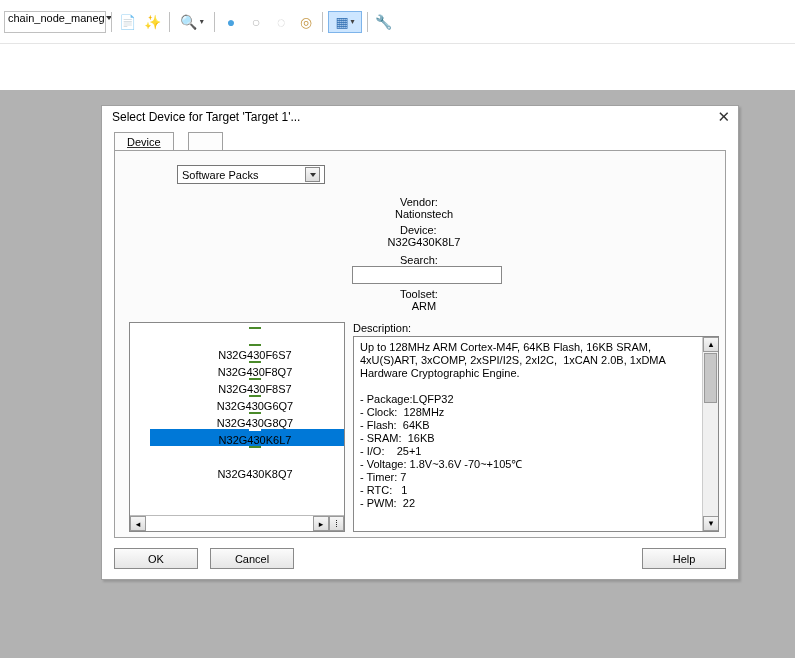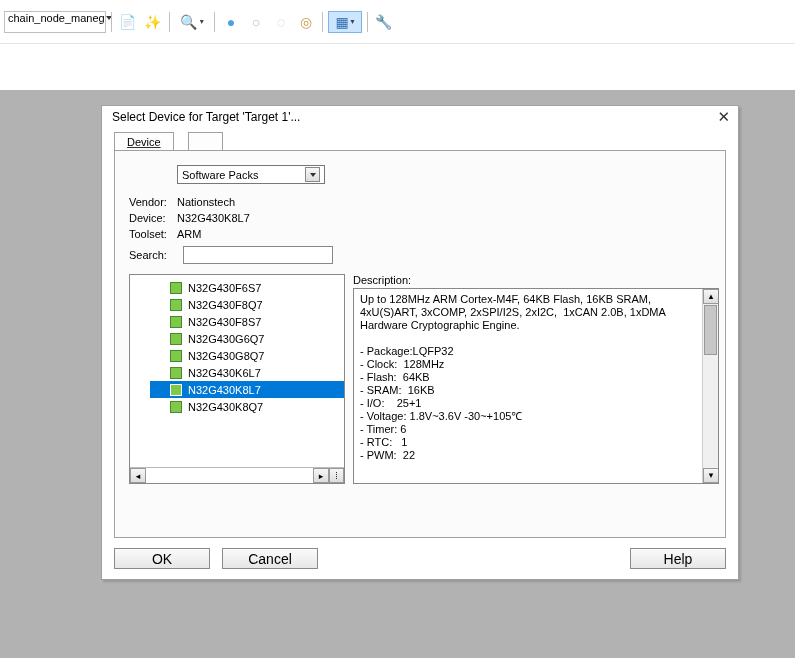--- a/index.html
+++ b/index.html
@@ -19,44 +19,44 @@
   .gray { position: absolute; left: 0; right: 0; top: 90px; bottom: 0; background: #b2b2b2; }
   
   .dlg { position: absolute; left: 101px; top: 105px; width: 638px; height: 475px; background: #fff; border: 1px solid #a0a0a0; box-shadow: 2px 2px 2px rgba(0,0,0,0.15); display:flex; flex-direction:column; }
   .titlebar { height: 28px; display: flex; align-items: center; padding: 0 8px 0 10px; font-size: 12px; }
   .titlebar .x { margin-left: auto; font-size: 15px; cursor: pointer; color:#333; font-family: Arial; }
   .dlgbody { flex:1; padding: 0 12px 0 12px; position:relative; }
   .tabrow { display:flex; gap: 0; margin-top:3px; }
   .tab { border:1px solid #a0a0a0; border-bottom:none; background:#fdfdfd; padding: 3px 12px; font-size:11px; margin-right:14px; position:relative; top:1px; text-decoration: underline; text-decoration-color:#333;}
   .tab.blank { color:transparent; text-decoration:none;}
   .panel { border:1px solid #a0a0a0; height: 388px; background:#fbfbfb; padding:14px 6px 10px 14px; position:relative; }
-  .row { display:flex; align-items:center; margin-bottom:4px; }
+  .row { display:flex; align-items:center; margin-bottom:4px;flex-direction:column; }
   .lbl { width: 48px; font-size:11px; }
   .val { font-size:11px; }
   .selectbox { width: 148px; height:19px; border:1px solid #777; background:#fff; display:flex; align-items:center; padding:0 4px; margin-left:48px; margin-bottom:12px; }
   .selectbox .ddbtn { margin-left:auto; width:15px; height:15px; border:1px solid #888; background:linear-gradient(#f7f7f7,#ddd); display:flex; align-items:center; justify-content:center; }
   .searchin { margin-left:6px; width:150px; height:18px; border:1px solid #888; background:#fff; }
   .cols { display:flex; gap:8px; margin-top:10px; height:210px; }
   .treebox { width:216px; border:1px solid #888; background:#fff; display:flex; flex-direction:column; }
   .treelist { flex:1; overflow-y:auto; overflow-x:hidden; padding: 4px 0 0 20px; }
-  .tree-row { display:flex; align-items:center; gap:6px; height:17px; padding:0 4px 0 20px; font-size:11px; white-space:nowrap; }
+  .tree-row { display:flex; align-items:center; gap:20px; height:17px; padding:0 4px 0 20px; font-size:11px; white-space:nowrap;flex-direction:column; }
   .tree-row.sel { background:#0078d7; color:#fff; }
   .tree-row.sel .chip{ border-color:#fff;}
   .chip { width:12px; height:12px; border:1px solid #4a8a2a; background:#7fc94a; display:inline-block; }
   .hscroll { height:16px; border-top:1px solid #bbb; display:flex; }
   .sbtn { width:16px; height:15px; border:1px solid #999; background:linear-gradient(#f6f6f6,#ddd); display:flex; align-items:center; justify-content:center; font-size:9px; }
   .sbtn.r { margin-left:auto; }
   .vthumb { background:#c7c7c7; border:1px solid #999; margin:1px; }
   .descwrap { flex:1; display:flex; flex-direction:column; }
   .desclbl { font-size:11px; margin-bottom:2px; }
   .descbox { flex:1; border:1px solid #888; background:#fff; padding:4px 18px 4px 6px; font-size:11px; line-height:13px; position:relative; overflow:hidden; }
   .descbox .line { white-space:pre; }
   .vscroll2 { position:absolute; right:0; top:0; bottom:0; width:16px; border-left:1px solid #ccc; display:flex; flex-direction:column; background:#f0f0f0;}
   .btnrow { display:flex; gap:12px; justify-content:center; padding:10px 12px 10px 12px; position:relative; }
-  .btn { width:96px; height:21px; border:1px solid #8a8a8a; background:linear-gradient(#fbfbfb,#e6e6e6); font-size:14px; display:flex; align-items:center; justify-content:center; }
+  .btn { width:84px; height:21px; border:1px solid #8a8a8a; background:linear-gradient(#fbfbfb,#e6e6e6); font-size:11px; display:flex; align-items:center; justify-content:center; }
   .btn.help { margin-left:auto; }
   .treelist::-webkit-scrollbar { width:16px; }
   .treelist::-webkit-scrollbar-track { background:#efefef; border-left:1px solid #ccc;}
   .treelist::-webkit-scrollbar-thumb { background:#c7c7c7; border:1px solid #999;}
   .tiny-tri { width:0; height:0; border-left:3px solid transparent; border-right:3px solid transparent; border-top:4px solid #333; }
 </style>
 </head>
 <body>
 
 <div class="page">
@@ -122,27 +122,27 @@
             </span>
         </div>
         <div class="row">
             <span class="lbl">Vendor:</span>
             <span class="val">Nationstech</span>
           </div>
         <div class="row">
             <span class="lbl">Device:</span>
             <span class="val">N32G430K8L7</span>
           </div>
+        <div class="row" style="margin-top:6px;">
+            <span class="lbl">Search:</span>
+            <input class="searchin" value="" style="">
+          </div>
         <div class="row">
             <span class="lbl">Toolset:</span>
             <span class="val">ARM</span>
-          </div>
-        <div class="row" style="margin-top:6px;">
-            <span class="lbl">Search:</span>
-            <input class="searchin" value="" style="">
           </div>
 
         <div class="cols">
           <div class="treebox" style="position:relative;">
             <div class="treelist" id="treelist">
                 <div class="tree-row">
                   <span class="chip"></span>
                   <span>N32G430F6S7</span>
                 </div>
                 <div class="tree-row">
@@ -186,22 +186,22 @@
               <div id="desclines">
                   <div class="line">Up to 128MHz ARM Cortex-M4F, 64KB Flash, 16KB SRAM,</div>
                   <div class="line">4xU(S)ART, 3xCOMP, 2xSPI/I2S, 2xI2C,  1xCAN 2.0B, 1xDMA</div>
                   <div class="line">Hardware Cryptographic Engine.</div>
                   <div class="line">&nbsp;</div>
                   <div class="line">- Package:LQFP32</div>
                   <div class="line">- Clock:  128MHz</div>
                   <div class="line">- Flash:  64KB</div>
                   <div class="line">- SRAM:  16KB</div>
                   <div class="line">- I/O:    25+1</div>
-                  <div class="line">- Voltage: 1.8V~3.6V -30~+105℃</div>
-                  <div class="line">- Timer: 6</div>
+                  <div class="line">- Voltage: 1.8V~3.6V -70~+105℃</div>
+                  <div class="line">- Timer: 7</div>
                   <div class="line">- RTC:   1</div>
                   <div class="line">- PWM:  22</div>
                 </div>
               <div class="vscroll2">
                 <div class="sbtn" style="height:15px;">▴</div>
                 <div class="vthumb" style="flex:0 0 50px;"></div>
                 <div style="flex:1"></div>
                 <div class="sbtn" style="height:15px;">▾</div>
               </div>
             </div>

